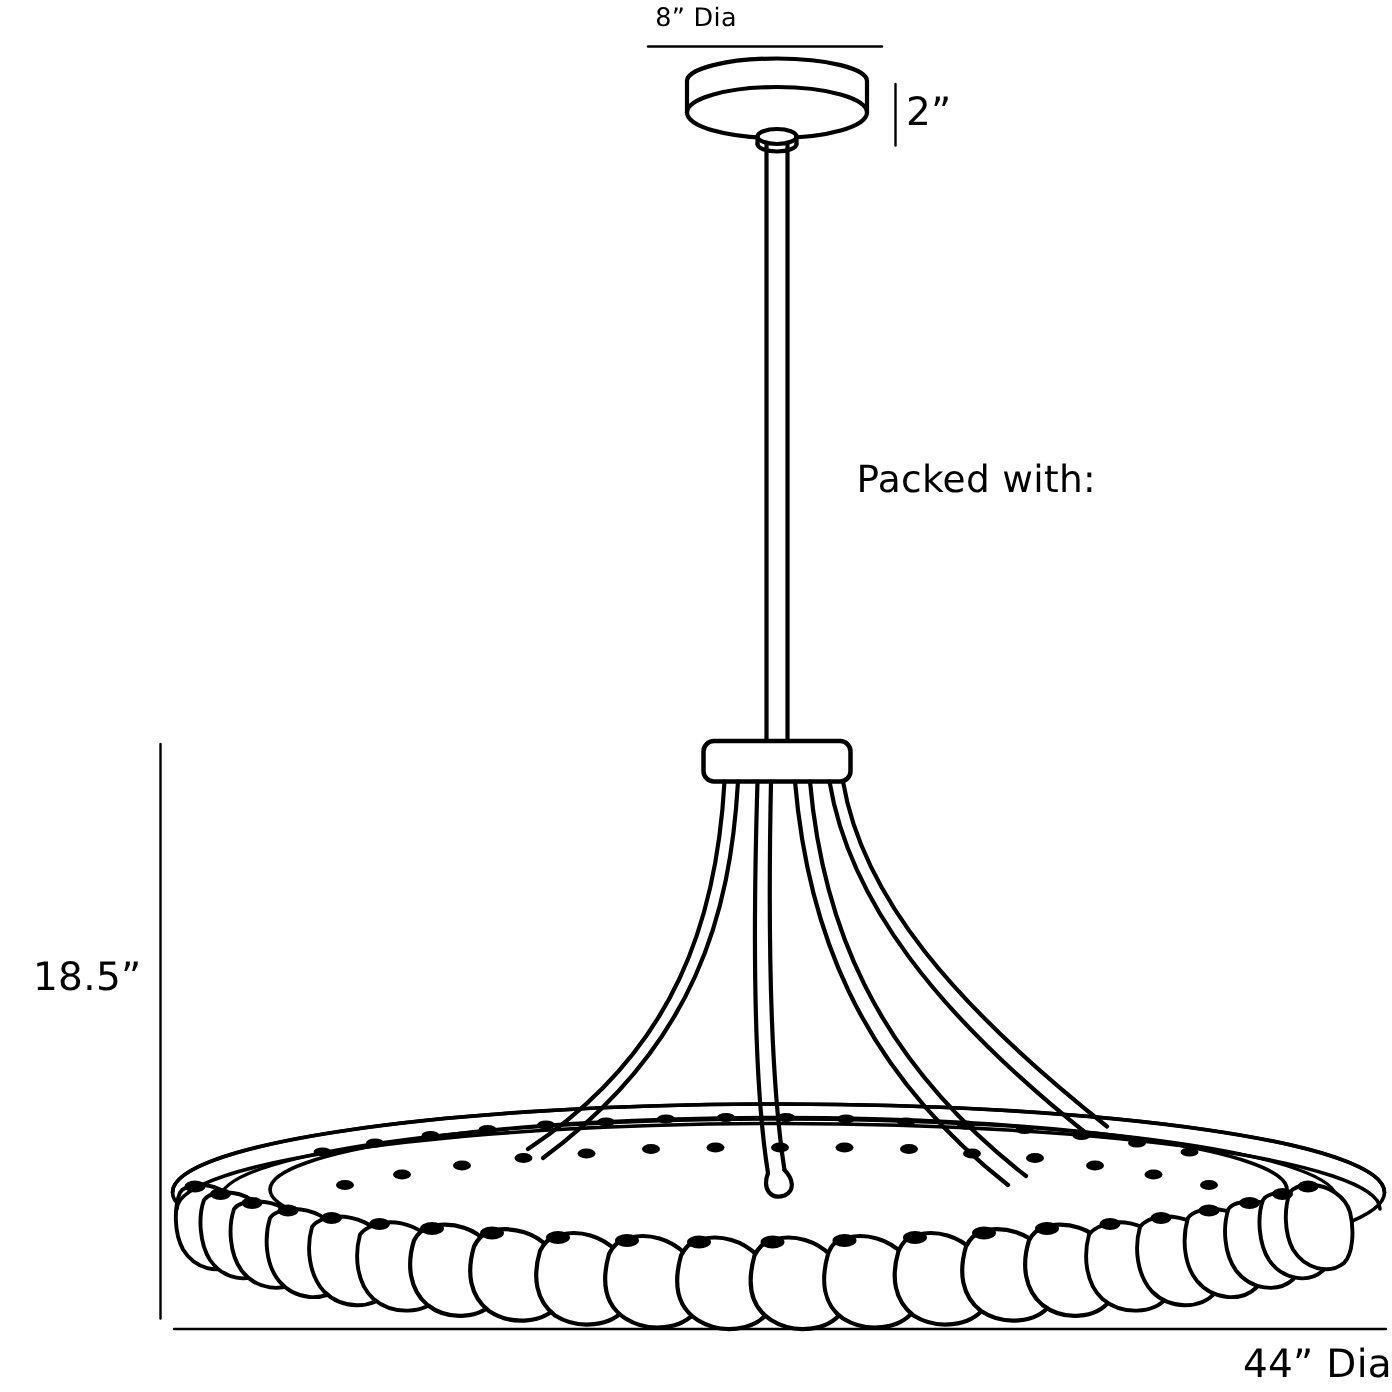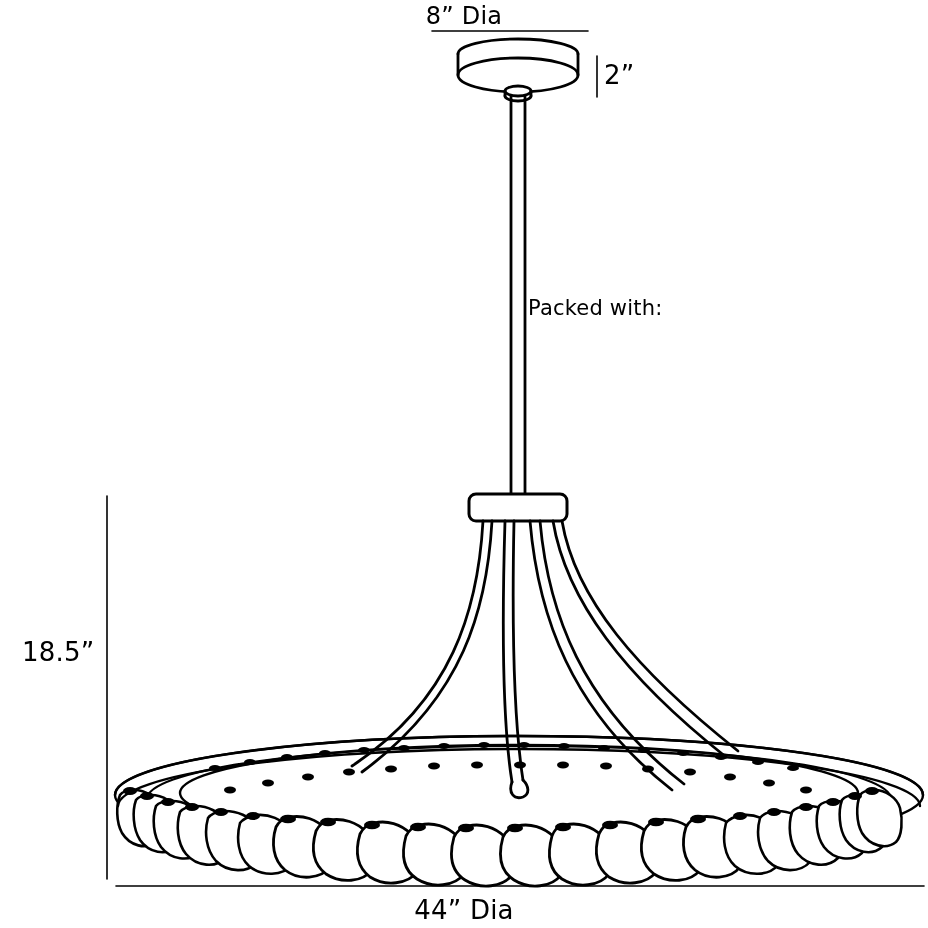--- a/index.html
+++ b/index.html
@@ -34,39 +34,40 @@
     font-family: "DejaVu Sans", "Liberation Sans", sans-serif;
     color: #000000;
     white-space: pre;
     line-height: 1.18;
     letter-spacing: 0.2px;
   }
   #label-top-dia {
     left: 0; top: 2px;
     width: 928px;
     text-align: center;
-    font-size: 24px;
+    font-size: 17px;
   }
   #label-canopy-height {
     left: 604px; top: 60px;
     font-size: 26px;
   }
   #label-drop-height {
     left: 22px; top: 637px;
     font-size: 26px;
   }
   #label-bottom-dia {
     left: 0; top: 895px;
     width: 928px;
-    text-align: center;
+    text-align: right;
     font-size: 26px;
   }
   #note-packed {
     left: 528px; top: 246px;
-    font-size: 21px;
+    font-size: 25px;
+    padding-left: 43px;
   }
   #note-packed .note-line { display: block; }
 </style>
 </head>
 <body>
 
 <div id="spec-sheet">
 
   <svg class="drawing" viewBox="0 0 928 928">
     <defs>

